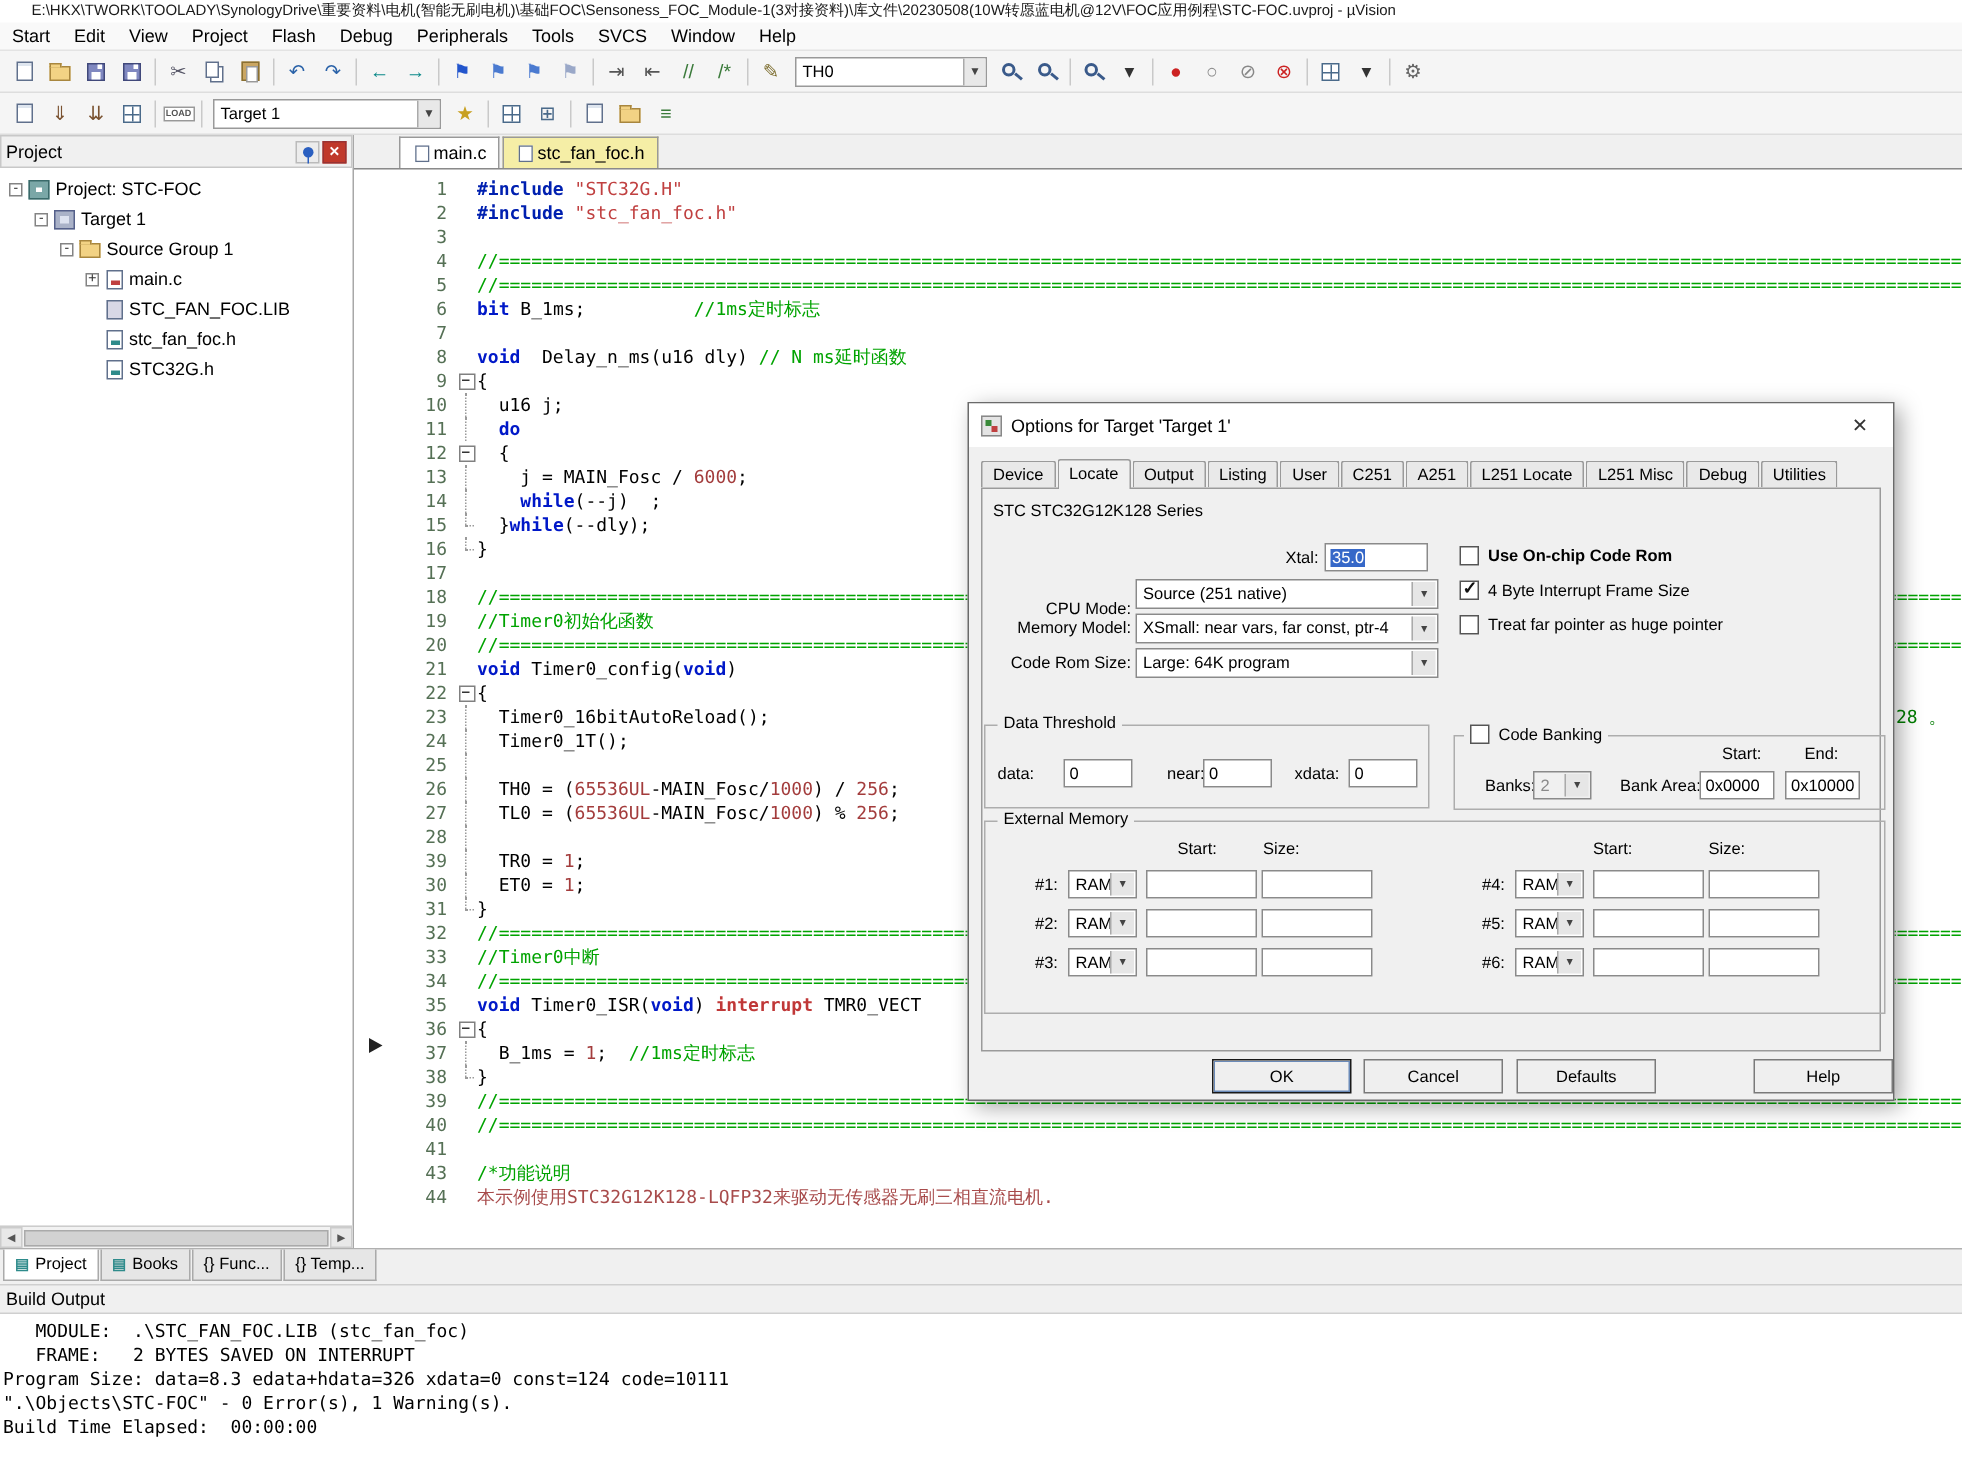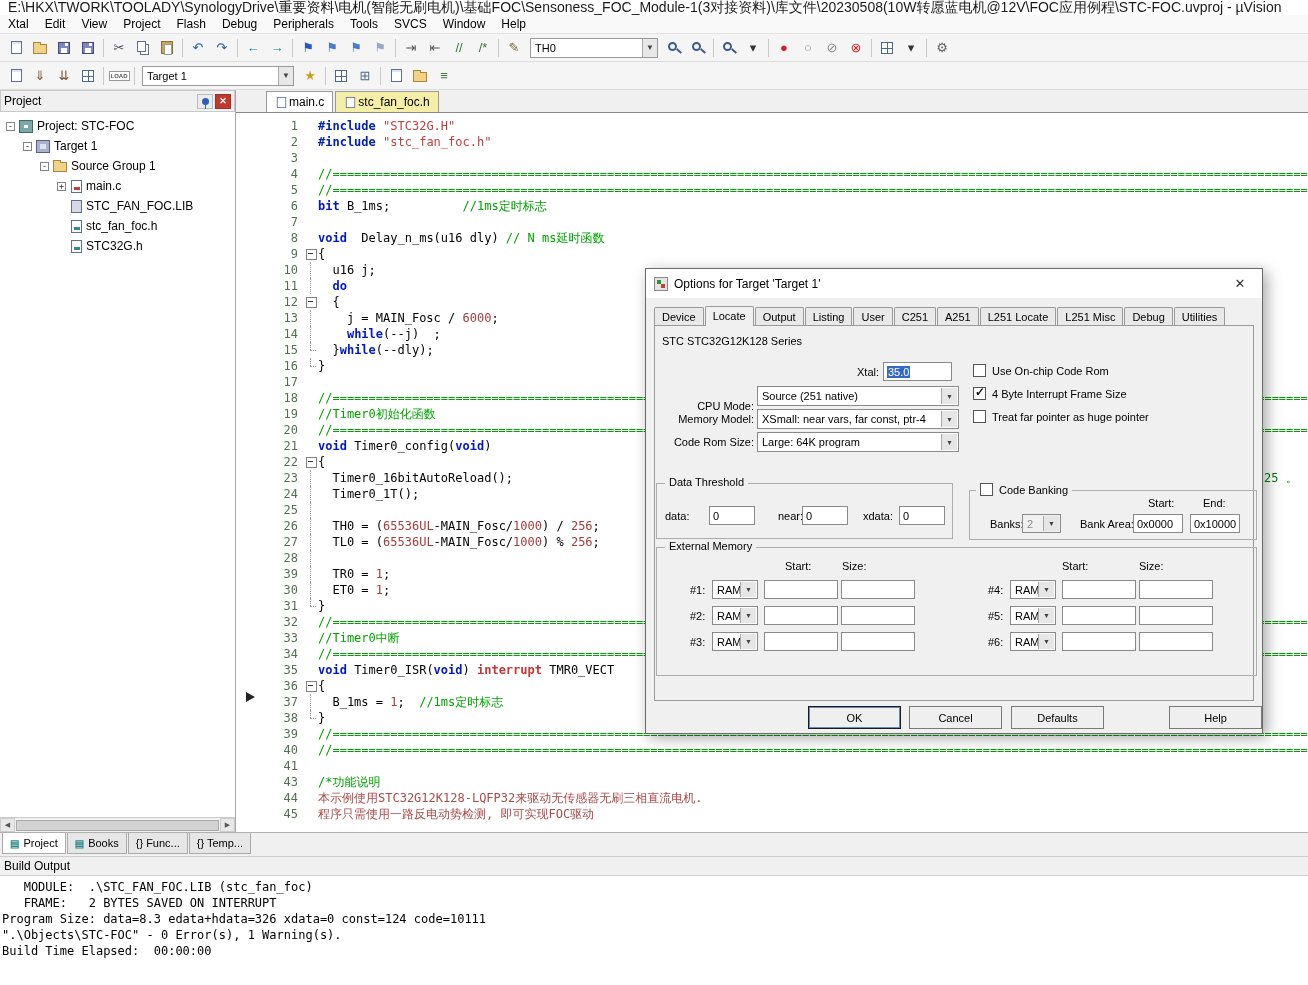--- a/index.html
+++ b/index.html
@@ -1,21 +1,21 @@
 <!DOCTYPE html>
 <html><head>
 <meta charset="utf-8">
 <style>
 *{margin:0;padding:0;box-sizing:border-box}
 html,body{width:1308px;height:985px;overflow:hidden}
 body{font-family:"Liberation Sans",sans-serif;background:#fff;position:relative;font-size:12px;color:#000}
 #app{position:absolute;inset:0}
 
 
-.titlebar{position:absolute;left:0;top:0;width:100%;height:15px;background:#fff;font-size:14px;line-height:15px;padding-left:8px;white-space:nowrap;overflow:hidden;color:#1a1a1a}
+.titlebar{position:absolute;left:0;top:0;width:100%;height:15px;background:#fff;font-size:10px;line-height:15px;padding-left:21px;white-space:nowrap;overflow:hidden;color:#1a1a1a}
 .menubar{position:absolute;left:0;top:15px;width:100%;height:19px;background:#f9f9f9;border-bottom:1px solid #e3e3e3;display:flex;align-items:center;font-size:12px}
 .menu-item{padding:1px 8px;cursor:default}
 .toolbar{position:absolute;left:0;width:100%;background:#f5f5f5;display:flex;align-items:center;border-bottom:1px solid #ddd;padding-left:4px}
 #toolbar1{top:34px;height:28px}
 #toolbar2{top:62px;height:28px}
 .tbtn{width:22px;height:22px;margin:0 1px;display:inline-flex;align-items:center;justify-content:center;font-size:13px;flex:none}
 .tsep{width:1px;height:18px;background:#c9c9c9;margin:0 3px;flex:none}
 .ttext{font-size:6px;font-weight:bold;color:#555;border:1px solid #999;background:#fff;padding:1px 1px}
 .tcombo{height:20px;background:#fff;border:1px solid #999;font-size:11px;display:inline-flex;align-items:center;padding-left:4px;position:relative;margin:0 4px;flex:none}
 .tcombo .tc-btn{position:absolute;right:0;top:0;bottom:0;width:15px;background:#e8e8e8;border-left:1px solid #aaa;display:flex;align-items:center;justify-content:center;font-size:8px;color:#444}
@@ -133,21 +133,21 @@
 </head>
 <body>
 
 <div id="app">
 
   <div class="titlebar">
     <span>E:\HKX\TWORK\TOOLADY\SynologyDrive\重要资料\电机(智能无刷电机)\基础FOC\Sensoness_FOC_Module-1(3对接资料)\库文件\20230508(10W转愿蓝电机@12V\FOC应用例程\STC-FOC.uvproj - µVision</span>
   </div>
 
   <div class="menubar" id="menubar">
-      <span class="menu-item">Xtal</span>
+      <span class="menu-item">Start</span>
       <span class="menu-item">Edit</span>
       <span class="menu-item">View</span>
       <span class="menu-item">Project</span>
       <span class="menu-item">Flash</span>
       <span class="menu-item">Debug</span>
       <span class="menu-item">Peripherals</span>
       <span class="menu-item">Tools</span>
       <span class="menu-item">SVCS</span>
       <span class="menu-item">Window</span>
       <span class="menu-item">Help</span>
@@ -579,28 +579,22 @@
           <span class="lnum">43</span>
           <span class="fold"></span>
           <span class="ltext"><span class="sg-cmt">/*功能说明</span></span>
         </div>
         <div class="code-row">
           <span class="cmargin"></span>
           <span class="lnum">44</span>
           <span class="fold"></span>
           <span class="ltext"><span class="sg-doc">本示例使用STC32G12K128-LQFP32来驱动无传感器无刷三相直流电机.</span></span>
         </div>
-        <div class="code-row">
-          <span class="cmargin"></span>
-          <span class="lnum">45</span>
-          <span class="fold"></span>
-          <span class="ltext"><span class="sg-doc">程序只需使用一路反电动势检测, 即可实现FOC驱动</span></span>
-        </div>
-      </div>
-    <span class="stray">25 。</span>
+      </div>
+    <span class="stray">28 。</span>
     <div class="mouse-arrow"></div>
   </div>
 
   <div class="dialog">
     <div class="dlg-title">
       <span class="dlg-ico"></span>
       <span>Options for Target 'Target 1'</span>
       <span class="dlg-close">✕</span>
     </div>
     <div class="dlg-tabs" id="dlg-tabs">
@@ -618,21 +612,21 @@
       </div>
     <div class="dlg-page"></div>
     <div class="dlg-body">
       <span class="lab" style="left:16px;top:66px">STC STC32G12K128 Series</span>
 
       <span class="lab r" style="left:150px;top:97px;width:83px">Xtal:</span>
       <span class="tin" style="left:237px;top:93px;width:69px">
           <span class="sel">35.0</span>
         </span>
 
-      <span id="dlg-checkboxes"><span class="cbx" style="left: 327px; top: 95px;">
+      <span id="dlg-checkboxes"><span class="cbx" style="left: 327px; top: 95px; font-weight: bold;">
             <span class="cb"></span>
             <span>Use On-chip Code Rom</span>
           </span><span class="cbx" style="left: 327px; top: 118px;">
             <span class="cb ck"></span>
             <span>4 Byte Interrupt Frame Size</span>
           </span><span class="cbx" style="left: 327px; top: 141px;">
             <span class="cb"></span>
             <span>Treat far pointer as huge pointer</span>
           </span></span>
 

